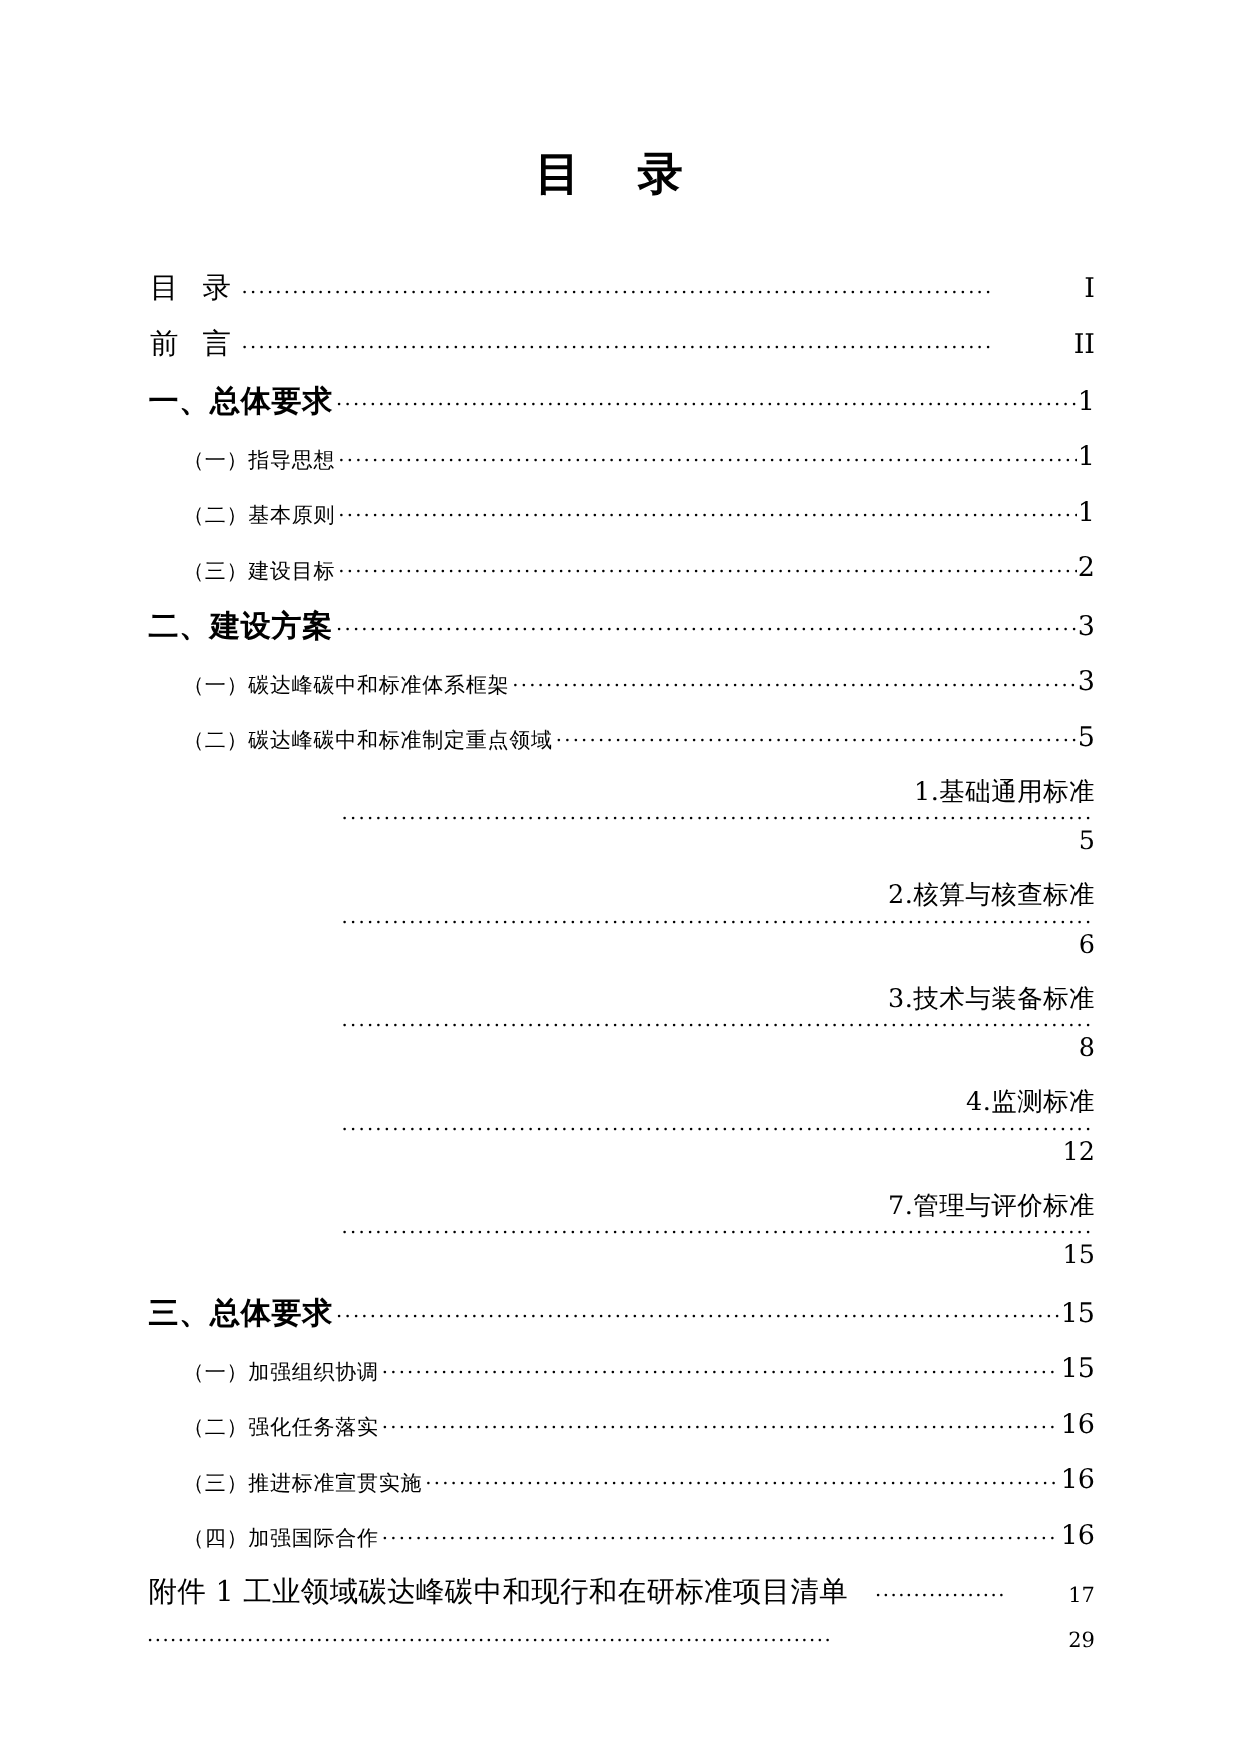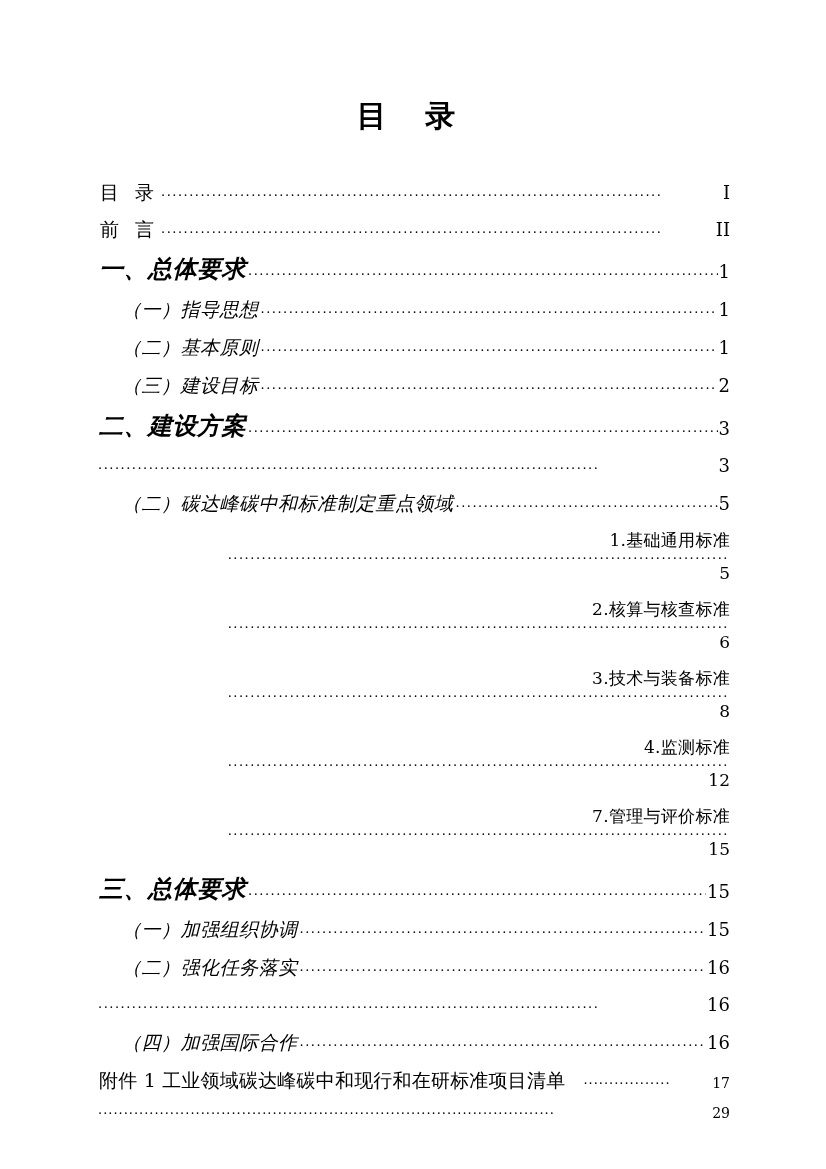--- a/index.html
+++ b/index.html
@@ -66,35 +66,33 @@
   .lvl-front .toc-label {
     font-size: 19px;
     letter-spacing: 5px;
     padding-left: 4px;
   }
   .lvl-front .toc-page { font-size: 18px; }
   .lvl-front { margin-bottom: 18px; }
 
   
   .lvl-1 .toc-label {
-    font-size: 24px;
+    font-size: 20px;
     font-weight: bold;
     padding-left: 3px;
     letter-spacing: 0.5px;
-    font-style: italic;
   }
   .lvl-1 .toc-page { font-size: 18px; }
   .lvl-1 { margin-bottom: 19px; }
 
   
   .lvl-2 .toc-label {
-    font-size: 19px;
+    font-size: 14px;
     padding-left: 26px;
     letter-spacing: 0.5px;
-    font-style: italic;
   }
   .lvl-2 .toc-page { font-size: 18px; }
   .lvl-2 { margin-bottom: 19px; }
 
   
   .lvl-3 .toc-label {
     font-size: 17px;
     padding-left: 60px;
     letter-spacing: 0.3px;
   }
@@ -148,20 +146,21 @@
         <span class="toc-label">（三）建设目标</span>
         <span class="toc-dots">.........................................................................................</span>
         <span class="toc-page">2</span>
       </div>
       <div class="toc-row lvl-1">
         <span class="toc-label">二、建设方案</span>
         <span class="toc-dots">.........................................................................................</span>
         <span class="toc-page">3</span>
       </div>
       <div class="toc-row lvl-2">
+        <span class="toc-label">（一）碳达峰碳中和标准体系框架</span>
         <span class="toc-dots">.........................................................................................</span>
         <span class="toc-page">3</span>
       </div>
       <div class="toc-row lvl-2">
         <span class="toc-label">（二）碳达峰碳中和标准制定重点领域</span>
         <span class="toc-dots">.........................................................................................</span>
         <span class="toc-page">5</span>
       </div>
       <div class="toc-row lvl-3">
         <span class="toc-label">1.基础通用标准</span>
@@ -197,20 +196,21 @@
         <span class="toc-label">（一）加强组织协调</span>
         <span class="toc-dots">.........................................................................................</span>
         <span class="toc-page">15</span>
       </div>
       <div class="toc-row lvl-2">
         <span class="toc-label">（二）强化任务落实</span>
         <span class="toc-dots">.........................................................................................</span>
         <span class="toc-page">16</span>
       </div>
       <div class="toc-row lvl-2">
+        <span class="toc-label">（三）推进标准宣贯实施</span>
         <span class="toc-dots">.........................................................................................</span>
         <span class="toc-page">16</span>
       </div>
       <div class="toc-row lvl-2">
         <span class="toc-label">（四）加强国际合作</span>
         <span class="toc-dots">.........................................................................................</span>
         <span class="toc-page">16</span>
       </div>
       <div class="toc-row lvl-app">
         <span class="toc-label">附件 1  工业领域碳达峰碳中和现行和在研标准项目清单</span>

